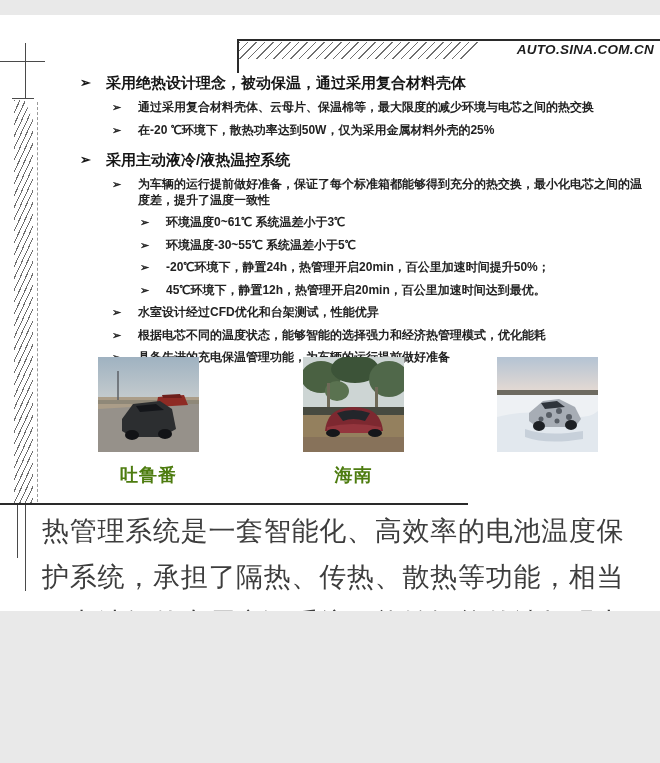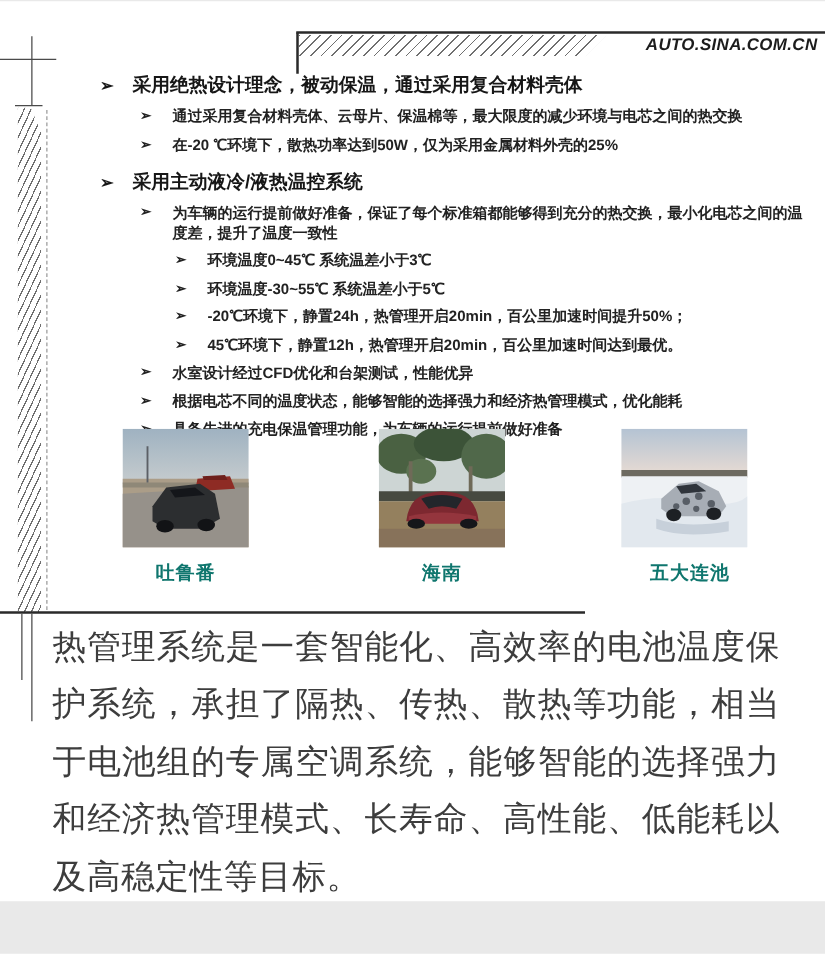--- a/index.html
+++ b/index.html
@@ -1,18 +1,18 @@
 <!DOCTYPE html>
 <html><head>
 <meta charset="utf-8">
 <style>
   * { margin:0; padding:0; box-sizing:border-box; }
   html,body { background:#e9e9e9; }
   .page {
-    position:relative; width:660px; height:720px; margin:1px auto;
+    position:relative; width:660px; height:596px; margin:15px auto;
     background:#ffffff; overflow:hidden;
     font-family:"Liberation Sans", sans-serif; color:#1d1d1d;
   }
 
   
   .top-rule   { position:absolute; left:237px; top:24px; width:423px; height:0; border-top:2px solid #2a2a2a; }
   .band-left-tick { position:absolute; left:237px; top:25px; width:0; height:33px; border-left:2px solid #2a2a2a; }
   .top-band {
     position:absolute; left:239px; top:27px; width:246px; height:17px;
     background:repeating-linear-gradient(135deg,#6f6f6f 0 1px,transparent 1px 6px);
@@ -48,21 +48,21 @@
   .b2 .mk { width:26px; font-size:11px; }
   .b3 { margin-top:7px; margin-left:60px; font-size:12px; font-weight:700; line-height:15.5px; color:#222; }
   .b3 .mk { width:26px; font-size:11px; }
   .b1:first-child { margin-top:0; }
 
   
   .figure { position:absolute; top:342px; width:101px; }
   .fig-1 { left:98px; } .fig-2 { left:303px; } .fig-3 { left:497px; }
   .figure svg { display:block; width:101px; height:95px; }
   .caption { position:absolute; top:448px; width:101px; text-align:center;
-             font-size:15px; font-weight:700; color:#0f766e; letter-spacing:1px; }
+             font-size:18px; font-weight:700; color:#4d7c0f; letter-spacing:1px; }
   .cap-1 { left:98px; } .cap-2 { left:303px; } .cap-3 { left:497px; width:110px; }
 
   
   .summary {
     position:absolute; left:42px; top:494px; width:582px;
     font-size:27px; line-height:1.7; letter-spacing:.4px; color:#3d3d3d;
     text-align:justify;
   }
 
   
@@ -108,21 +108,21 @@
     <div class="bullet b1">
       <span class="mk">➢</span>
       <span class="tx">采用主动液冷/液热温控系统</span>
     </div>
     <div class="bullet b2">
       <span class="mk">➢</span>
       <span class="tx">为车辆的运行提前做好准备，保证了每个标准箱都能够得到充分的热交换，最小化电芯之间的温度差，提升了温度一致性</span>
     </div>
     <div class="bullet b3">
       <span class="mk">➢</span>
-      <span class="tx">环境温度0~45℃ 系统温差小于3℃</span>
+      <span class="tx">环境温度0~61℃ 系统温差小于3℃</span>
     </div>
     <div class="bullet b3">
       <span class="mk">➢</span>
       <span class="tx">环境温度-30~55℃ 系统温差小于5℃</span>
     </div>
     <div class="bullet b3">
       <span class="mk">➢</span>
       <span class="tx">-20℃环境下，静置24h，热管理开启20min，百公里加速时间提升50%；</span>
     </div>
     <div class="bullet b3">
@@ -203,21 +203,20 @@
       <circle cx="72" cy="60" r="3" fill="#585e66"></circle>
         <circle cx="44" cy="62" r="2.5" fill="#585e66"></circle>
       <circle cx="60" cy="64" r="2.5" fill="#585e66"></circle>
       <ellipse cx="42" cy="69" rx="6" ry="5" fill="#1d2024"></ellipse>
       <ellipse cx="74" cy="68" rx="6" ry="5" fill="#1d2024"></ellipse>
     </svg>
   </div>
 
   <div class="caption cap-1">吐鲁番</div>
   <div class="caption cap-2">海南</div>
-  <div class="caption cap-3">五大连池</div>
 
   <div class="summary">热管理系统是一套智能化、高效率的电池温度保护系统，承担了隔热、传热、散热等功能，相当于电池组的专属空调系统，能够智能的选择强力和经济热管理模式、长寿命、高性能、低能耗以及高稳定性等目标。</div>
 
   <div class="logo">
     <span class="logo-en" style="color: #ec4899;">
       <span>ESCN</span>
       <span class="logo-accent" style="border-top-color: rgb(217, 57, 42);"></span>
     </span>
     <span class="logo-cn" style="color: rgb(143, 143, 143);">中国储能网</span>
   </div>

